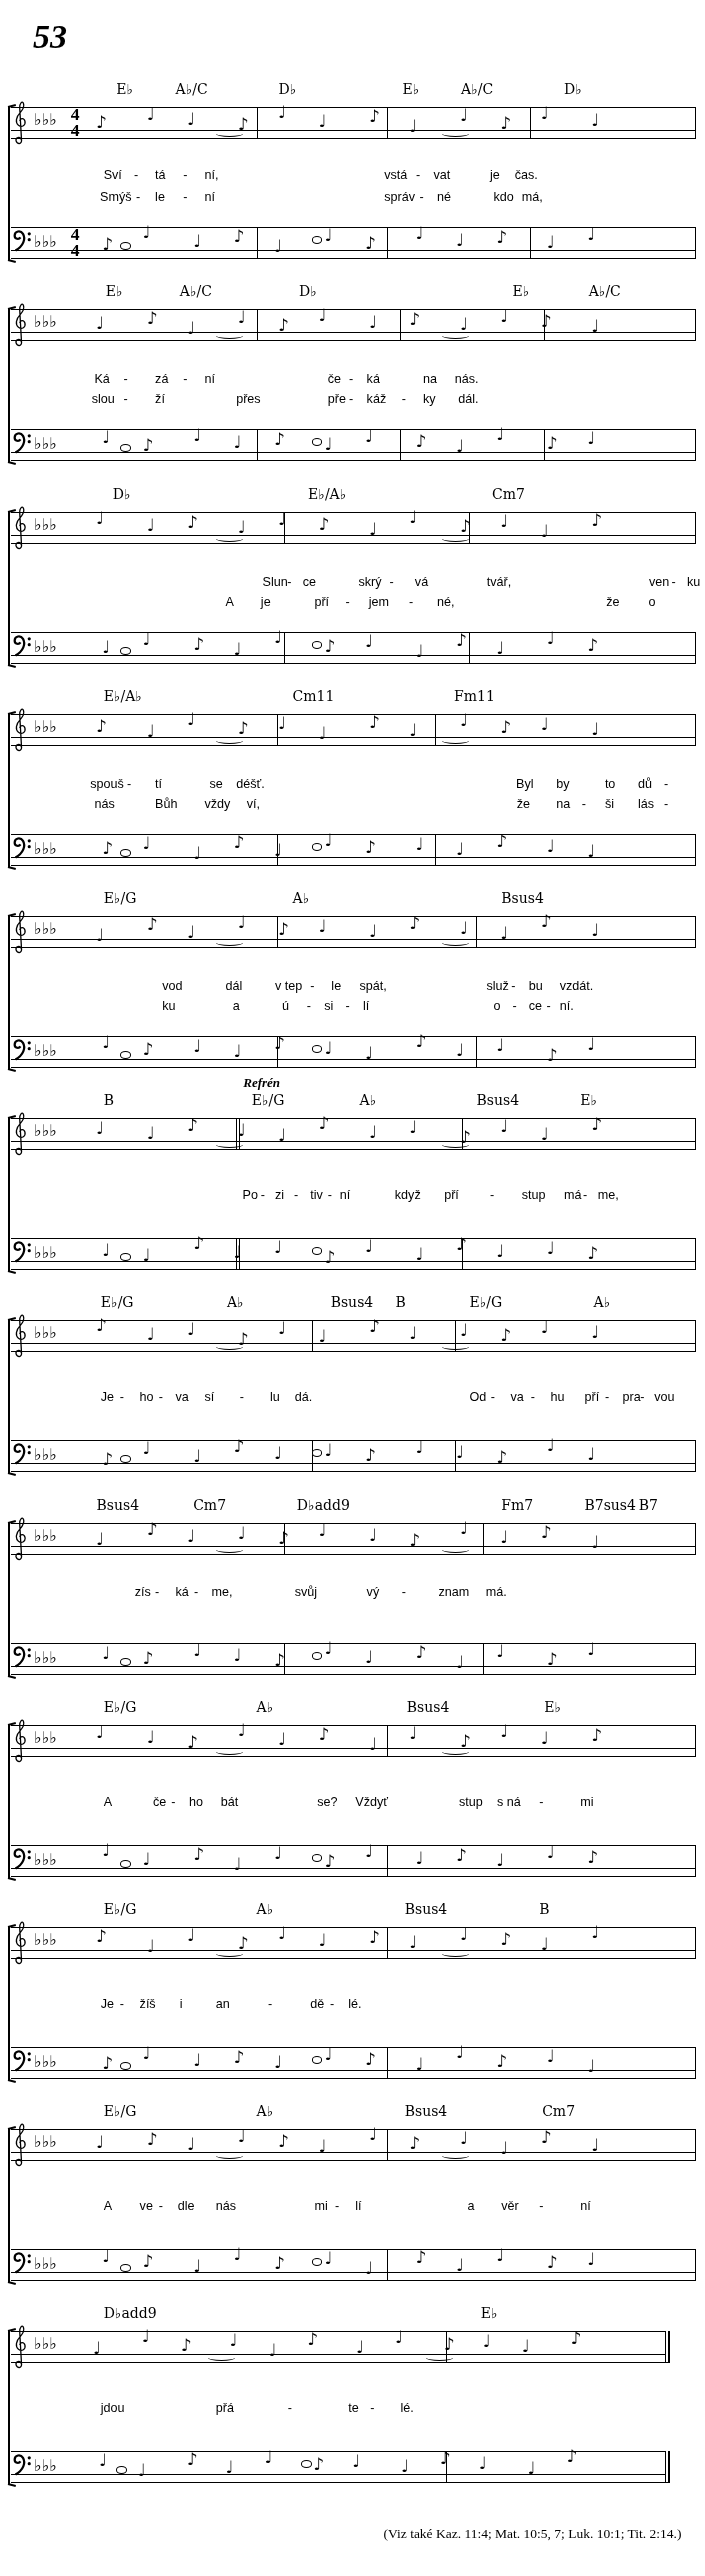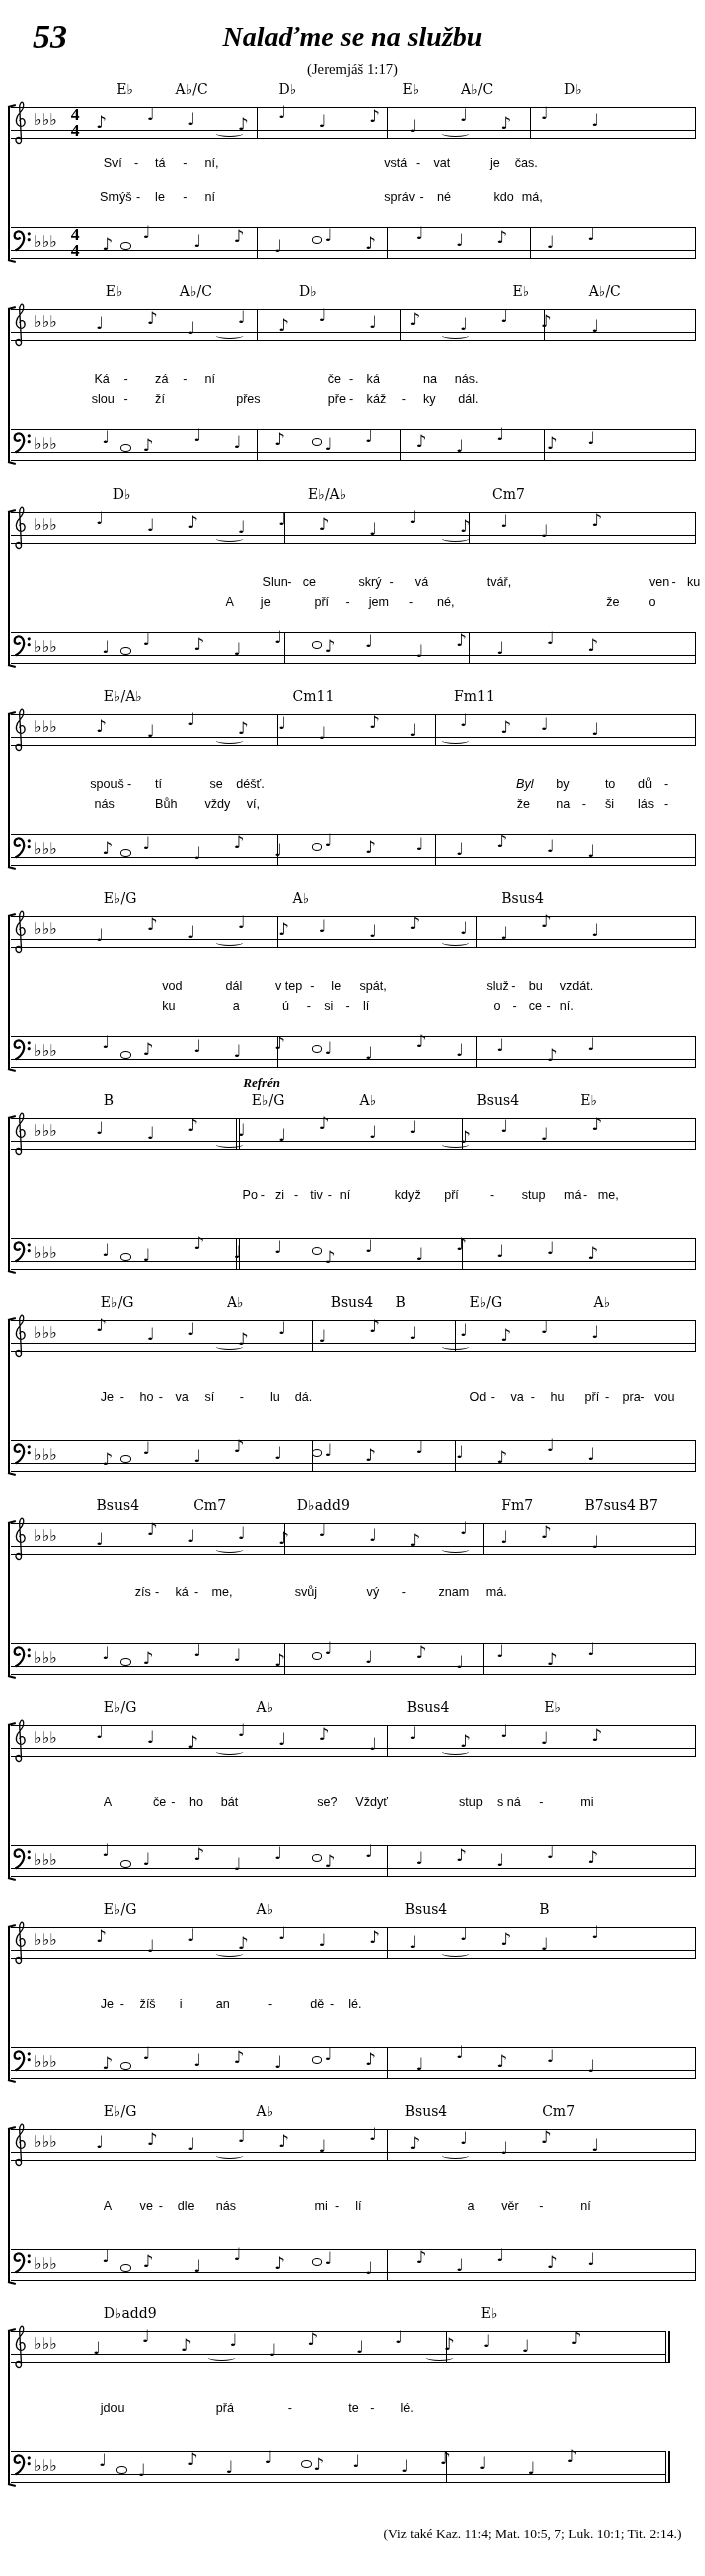--- a/index.html
+++ b/index.html
@@ -43,22 +43,20 @@
 
   .lyric-line{position:absolute;left:0;width:100%;height:16px;
               font-family:"Liberation Sans",sans-serif;font-size:12.6px;}
   .syll{position:absolute;white-space:nowrap;}
 </style>
 </head>
 <body>
 
 <div class="page" id="score-page">
   <div class="song-number">53</div>
-  <h1 class="song-title">Nalaďme se na službu</h1>
-  <div class="scripture">(Jeremjáš 1:17)</div>
   <div class="footer-ref">(Viz také Kaz. 11:4; Mat. 10:5, 7; Luk. 10:1; Tit. 2:14.)</div>
 <div class="system" style="top: 82px;">
       <div class="bracket"></div>
       <span class="chord" style="left: 16.5%;">E♭</span>
       <span class="chord" style="left: 24.9%;">A♭/C</span>
       <span class="chord" style="left: 39.5%;">D♭</span>
       <span class="chord" style="left: 57.1%;">E♭</span>
       <span class="chord" style="left: 65.4%;">A♭/C</span>
       <span class="chord" style="left: 80%;">D♭</span>
       <div class="staff treble" style="top: 25px;">
@@ -110,21 +108,21 @@
         <span class="note" style="left: 45.9%; top: 0px;">♩</span>
         <span class="note" style="left: 51.8%; top: 8.2px;">♪</span>
         <span class="note" style="left: 59.2%; top: -2.4px;">♩</span>
         <span class="note" style="left: 65.1%; top: 4.7px;">♩</span>
         <span class="note" style="left: 71%; top: 2.4px;">♪</span>
         <span class="note" style="left: 78.4%; top: 7px;">♩</span>
         <span class="note" style="left: 84.3%; top: -1.2px;">♩</span>
         <div class="whole" style="left: 16%; top: 15.3px;"></div>
         <div class="whole" style="left: 44%; top: 9.4px;"></div>
       </div>
-      <div class="lyric-line" style="top: 74px;">
+      <div class="lyric-line" style="top: 86px;">
         <span class="syll" style="left: 14.7%;">Sví</span>
         <span class="syll" style="left: 19%;">-</span>
         <span class="syll" style="left: 22%;">tá</span>
         <span class="syll" style="left: 26%;">-</span>
         <span class="syll" style="left: 29%;">ní,</span>
         <span class="syll" style="left: 54.5%;">vstá</span>
         <span class="syll" style="left: 59%;">-</span>
         <span class="syll" style="left: 61.5%;">vat</span>
         <span class="syll" style="left: 69.5%;">je</span>
         <span class="syll" style="left: 73%;">čas.</span>
@@ -347,21 +345,21 @@
         <span class="note" style="left: 84.3%; top: 9.4px;">♩</span>
         <div class="whole" style="left: 16%; top: 15.3px;"></div>
         <div class="whole" style="left: 44%; top: 9.4px;"></div>
       </div>
       <div class="lyric-line" style="top: 88px;">
         <span class="syll" style="left: 12.8%;">spouš</span>
         <span class="syll" style="left: 18%;">-</span>
         <span class="syll" style="left: 22%;">tí</span>
         <span class="syll" style="left: 29.7%;">se</span>
         <span class="syll" style="left: 33.5%;">déšť.</span>
-        <span class="syll" style="left: 73.2%; font-style: italic;">Byl</span>
+        <span class="syll" style="left: 73.2%;">Byl</span>
         <span class="syll" style="left: 78.9%;">by</span>
         <span class="syll" style="left: 85.8%;">to</span>
         <span class="syll" style="left: 90.5%;">dů</span>
         <span class="syll" style="left: 94.2%;">-</span>
       </div>
       <div class="lyric-line" style="top: 108px;">
         <span class="syll" style="left: 13.4%;">nás</span>
         <span class="syll" style="left: 22%;">Bůh</span>
         <span class="syll" style="left: 29%;">vždy</span>
         <span class="syll" style="left: 35%;">ví,</span>

